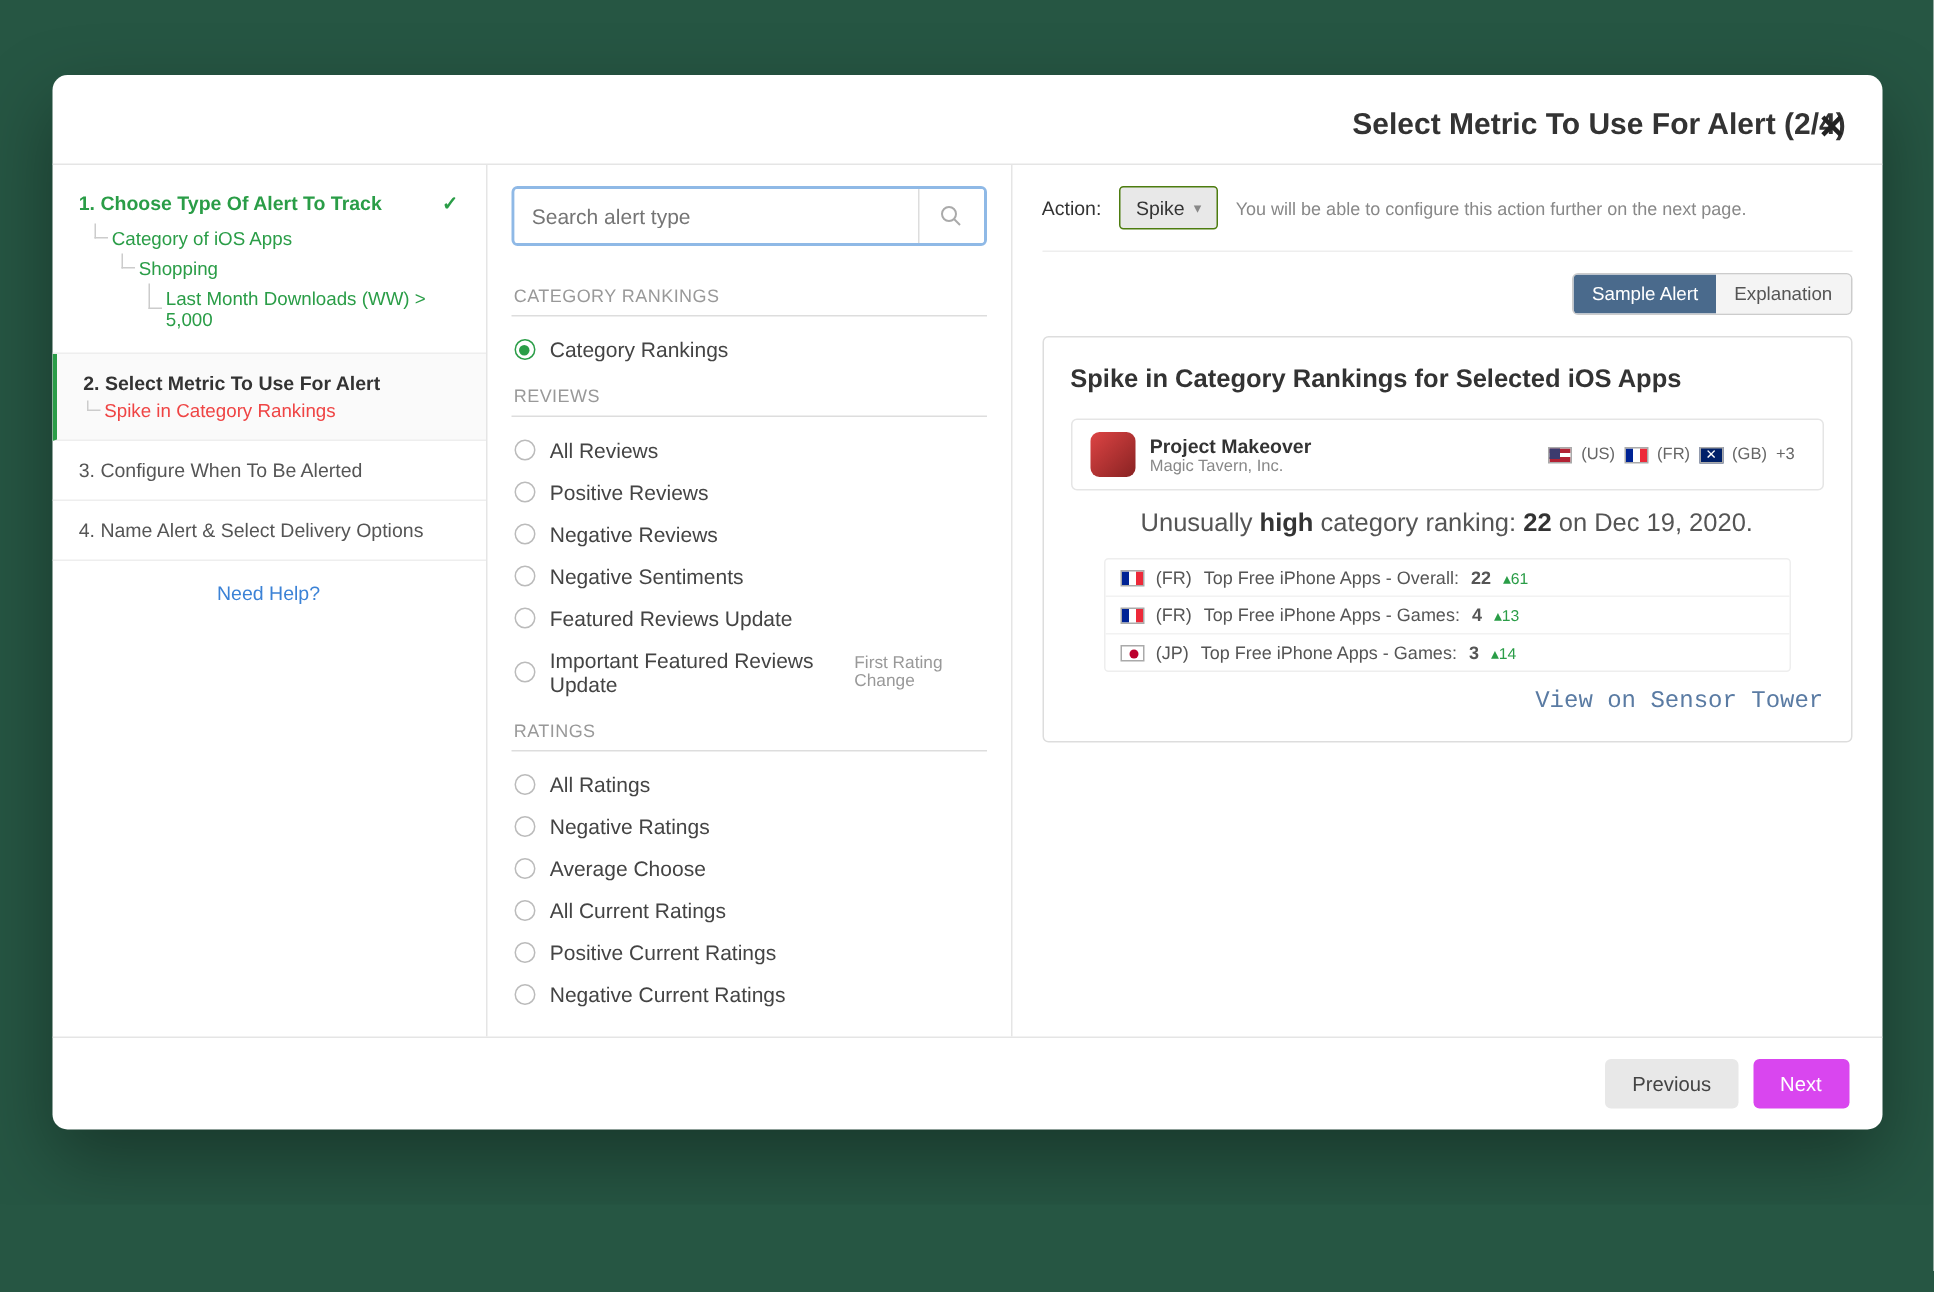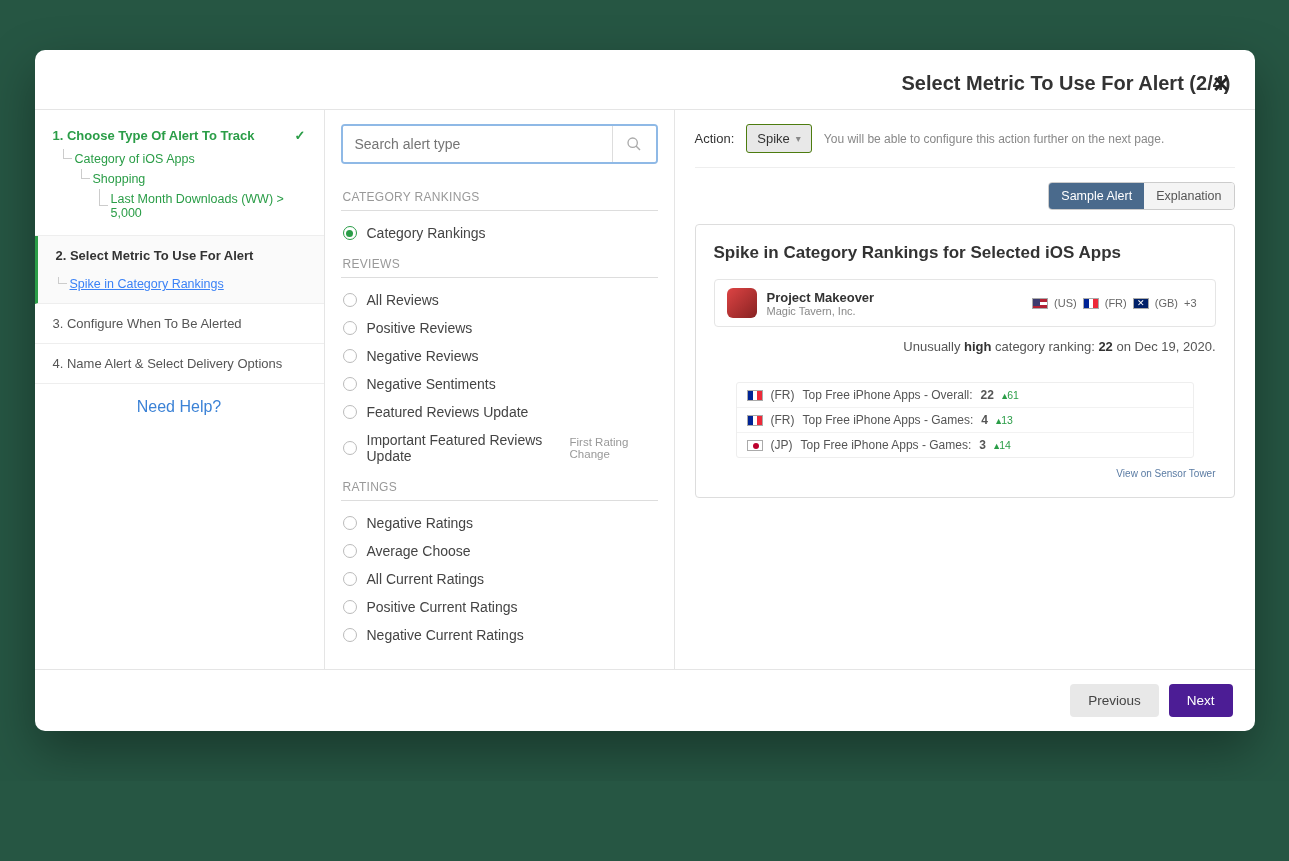--- a/index.html
+++ b/index.html
@@ -88,42 +88,41 @@
   border-left: 1px solid #ccc;
   border-bottom: 1px solid #ccc;
 }
 .tree .tree { padding-left: 18px; margin-top: 0; }
 .step.active {
   border-left: 3px solid #2a9d47;
   background: #fafafa;
 }
 .step.active .step-title { font-weight: 700; color: #333; }
 .step .subitem {
-  margin-top: 14px;
+  margin-top: 4px;
   padding-left: 14px;
-  color: #3b82f6;
+  color: #ef4444;
   font-size: 12.5px;
   position: relative;
-  text-decoration: underline;
 }
 .step .subitem::before {
   content: "";
   position: absolute;
   left: 2px;
   top: 0;
   bottom: 50%;
   width: 8px;
   border-left: 1px solid #ccc;
   border-bottom: 1px solid #ccc;
 }
 .need-help {
   text-align: center;
   color: #3b82d6;
   padding: 14px;
-  font-size: 16px;
+  font-size: 13px;
   cursor: pointer;
 }
 
 .middle {
   border-right: 1px solid #e5e5e5;
   padding: 14px 16px;
   overflow-y: auto;
 }
 .search-wrap {
   display: flex;
@@ -265,24 +264,24 @@
 .app-row .flags { margin-left: auto; display: flex; gap: 6px; align-items: center; color: #666; font-size: 11px; }
 .flag { width: 16px; height: 11px; border: 1px solid #aaa; display: inline-block; }
 .flag-us { background: linear-gradient(#b22234 33%,#fff 33% 66%,#b22234 66%); position:relative;}
 .flag-us::before{content:"";position:absolute;left:0;top:0;width:7px;height:7px;background:#3c3b6e;}
 .flag-fr { background: linear-gradient(90deg,#002395 33%,#fff 33% 66%,#ed2939 66%); }
 .flag-gb { background: #012169; position:relative; }
 .flag-gb::after{content:"✕";color:#fff;position:absolute;inset:0;font-size:9px;text-align:center;line-height:9px;}
 .flag-jp { background:#fff; position:relative; }
 .flag-jp::after{content:"";position:absolute;top:2.5px;left:5px;width:6px;height:6px;border-radius:50%;background:#bc002d;}
 .unusual {
-  text-align: right;
+  text-align: center;
   color: #555;
-  font-size: 13px;
-  margin-bottom: 28px;
+  font-size: 17px;
+  margin-bottom: 13px;
 }
 .unusual b { color: #333; }
 .rank-list {
   border: 1px solid #eee;
   border-radius: 3px;
   margin: 0 22px 10px;
 }
 .rank-item {
   display: flex;
   align-items: center;
@@ -290,40 +289,41 @@
   padding: 5px 10px;
   border-bottom: 1px solid #f2f2f2;
   font-size: 12px;
   color: #555;
 }
 .rank-item:last-child { border-bottom: none; }
 .rank-item .delta { color: #2a9d47; font-size: 10.5px; }
 .view-link {
   text-align: right;
   color: #5a7ba3;
-  font-size: 10px;
-  cursor: pointer;
+  font-size: 16px;
+  cursor: pointer;
+  font-family: Liberation Mono, monospace;
 }
 
 .modal-footer {
   border-top: 1px solid #e5e5e5;
   padding: 14px 22px;
   display: flex;
   justify-content: flex-end;
   gap: 10px;
 }
 .btn {
   border: none;
   border-radius: 4px;
   padding: 9px 18px;
   font-size: 13.5px;
   cursor: pointer;
 }
 .btn-secondary { background: #e8e8e8; color: #444; }
-.btn-primary { background: #4c1d95; color: #fff; }
+.btn-primary { background: #d946ef; color: #fff; }
 .apple-icon { font-size: 15px; color: #555; }
 </style>
 </head>
 <body>
 
 <div class="modal">
 
   <div class="modal-header">
     <div class="modal-title">Select Metric To Use For Alert (2/4)</div>
     <div class="close-btn">✕</div>
@@ -408,20 +408,24 @@
           <div class="radio-row">
             <span class="radio"></span>
             <span>Featured Reviews Update</span>
           </div>
           <div class="radio-row">
             <span class="radio"></span>
             <span>Important Featured Reviews Update</span>
             <span class="radio-sub">First Rating Change</span>
           </div>
           <div class="cat-header">RATINGS</div>
+          <div class="radio-row">
+            <span class="radio"></span>
+            <span>All Ratings</span>
+          </div>
           <div class="radio-row">
             <span class="radio"></span>
             <span>Negative Ratings</span>
           </div>
           <div class="radio-row">
             <span class="radio"></span>
             <span>Average Choose</span>
           </div>
           <div class="radio-row">
             <span class="radio"></span>

